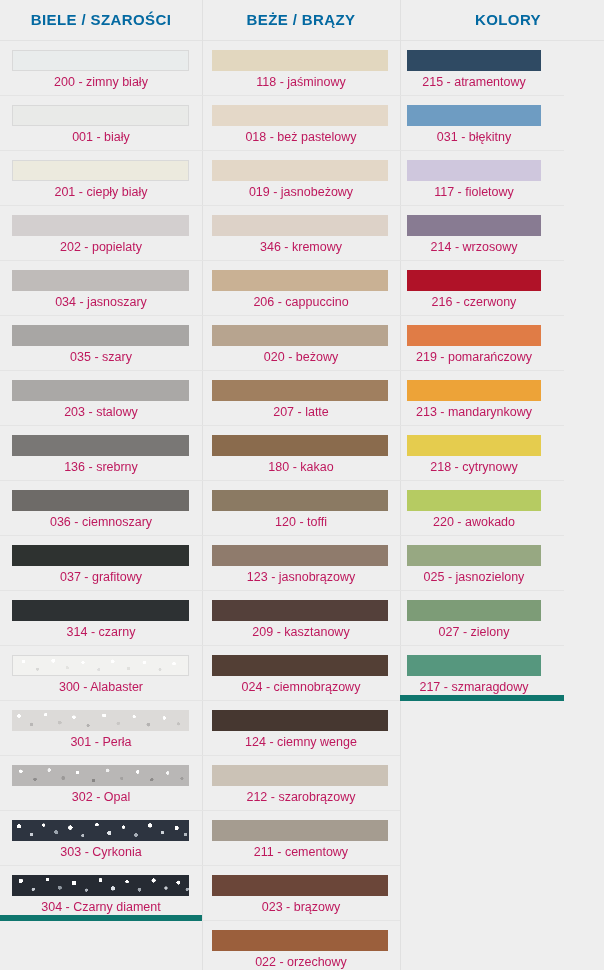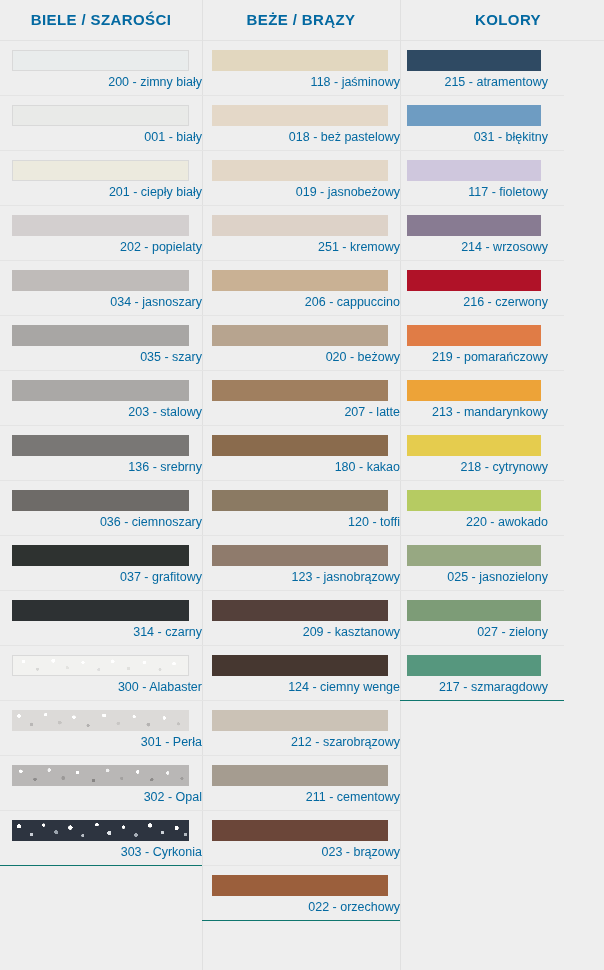--- a/index.html
+++ b/index.html
@@ -81,42 +81,42 @@
   .vdiv.v1 { left: 202px; }
   .vdiv.v2 { left: 400px; }
 
   
   .row {
     position: relative;
     height: 55px;
     width: 100%;
     border-bottom: 1px solid #e4e4e4;
   }
-  .row:last-child { border-bottom: 1px solid #0f766e; }
+  .row:last-child { border-bottom: 6px solid #0f766e; }
 
   .swatch {
     position: absolute;
     top: 9px;
     height: 21px;
     border-radius: 0;
   }
   .column.c0 .swatch { left: 12px; right: 13px; }
   .column.c1 .swatch { left: 10px; right: 12px; }
   .column.c2 .swatch { left: 7px; right: 23px; }
 
   .swatch.outlined { border: 1px solid #d9d9d9; }
 
   .swatch-label {
     position: absolute;
     top: 31px;
     left: 0;
     right: 0;
-    text-align: right;
+    text-align: center;
     font-size: 12.5px;
-    color: #0369a1;
+    color: #be185d;
     line-height: 20px;
     white-space: nowrap;
   }
   .column.c2 .swatch-label { padding-right: 16px; }
 
   
   .tex-alabaster {
     background-color: #f2f2f0;
     background-image:
       radial-gradient(circle at 6% 30%, #ffffff 0 1.6px, transparent 1.8px),
@@ -270,37 +270,41 @@
           <div class="swatch-label">301 - Perła</div>
         </div>
         <div class="row">
           <div class="swatch tex-opal"></div>
           <div class="swatch-label">302 - Opal</div>
         </div>
         <div class="row">
           <div class="swatch tex-cyrkonia"></div>
           <div class="swatch-label">303 - Cyrkonia</div>
         </div>
+        <div class="row">
+          <div class="swatch tex-czarny-diament"></div>
+          <div class="swatch-label">304 - Czarny diament</div>
+        </div>
       </div>
     <div class="column c1">
         <div class="row">
           <div class="swatch" style="background: rgb(226, 215, 191);"></div>
           <div class="swatch-label">118 - jaśminowy</div>
         </div>
         <div class="row">
           <div class="swatch" style="background: rgb(228, 216, 200);"></div>
           <div class="swatch-label">018 - beż pastelowy</div>
         </div>
         <div class="row">
           <div class="swatch" style="background: rgb(227, 215, 199);"></div>
           <div class="swatch-label">019 - jasnobeżowy</div>
         </div>
         <div class="row">
           <div class="swatch" style="background: rgb(221, 210, 200);"></div>
-          <div class="swatch-label">251 - kremowy</div>
+          <div class="swatch-label">346 - kremowy</div>
         </div>
         <div class="row">
           <div class="swatch" style="background: rgb(201, 177, 148);"></div>
           <div class="swatch-label">206 - cappuccino</div>
         </div>
         <div class="row">
           <div class="swatch" style="background: rgb(183, 164, 143);"></div>
           <div class="swatch-label">020 - beżowy</div>
         </div>
         <div class="row">
@@ -317,20 +321,24 @@
         </div>
         <div class="row">
           <div class="swatch" style="background: rgb(143, 123, 108);"></div>
           <div class="swatch-label">123 - jasnobrązowy</div>
         </div>
         <div class="row">
           <div class="swatch" style="background: rgb(84, 64, 58);"></div>
           <div class="swatch-label">209 - kasztanowy</div>
         </div>
         <div class="row">
+          <div class="swatch" style="background: rgb(83, 63, 53);"></div>
+          <div class="swatch-label">024 - ciemnobrązowy</div>
+        </div>
+        <div class="row">
           <div class="swatch" style="background: rgb(70, 55, 48);"></div>
           <div class="swatch-label">124 - ciemny wenge</div>
         </div>
         <div class="row">
           <div class="swatch" style="background: rgb(203, 194, 182);"></div>
           <div class="swatch-label">212 - szarobrązowy</div>
         </div>
         <div class="row">
           <div class="swatch" style="background: rgb(165, 156, 144);"></div>
           <div class="swatch-label">211 - cementowy</div>

